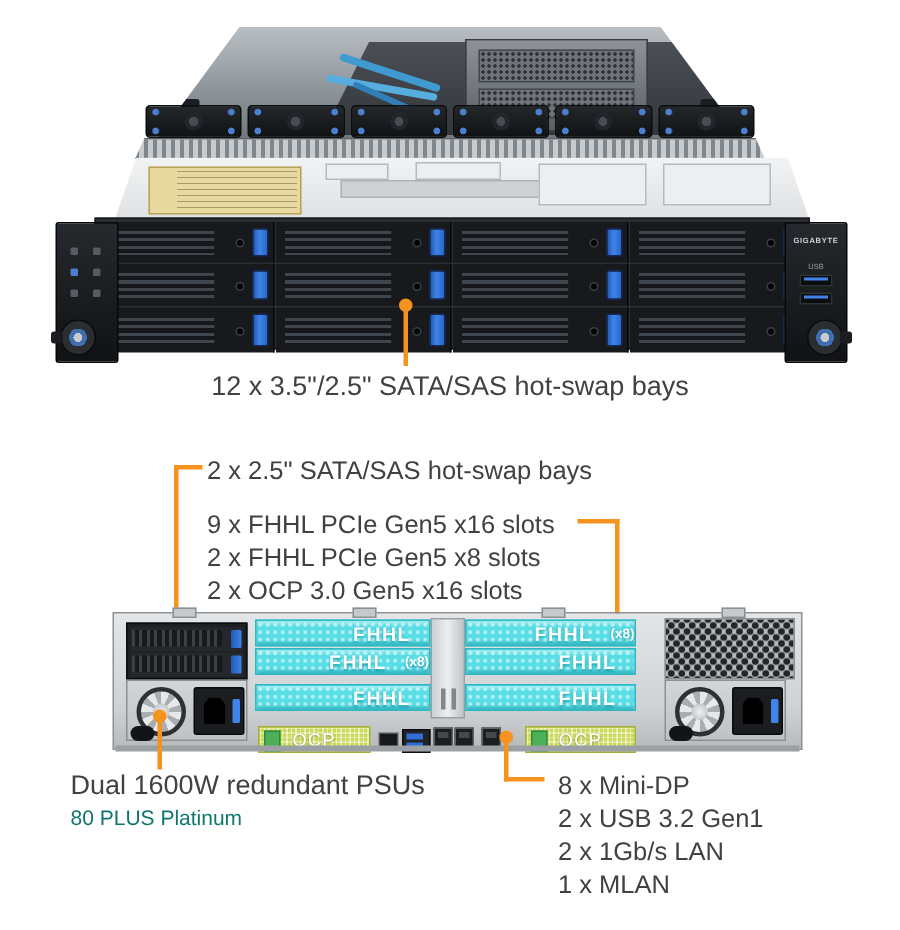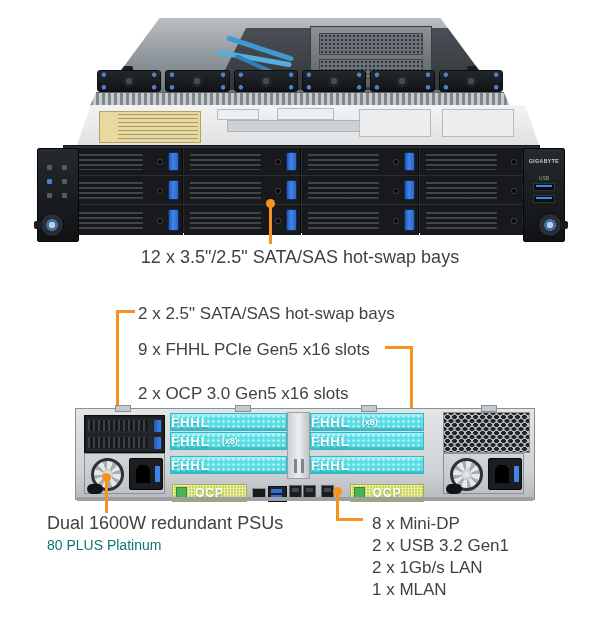--- a/index.html
+++ b/index.html
@@ -102,34 +102,34 @@
   .inlet::before{content:"";position:absolute;left:6px;top:6px;width:14px;height:18px;background:#000;
     clip-path:polygon(0 25%,25% 0,75% 0,100% 25%,100% 100%,0 100%);}
   .inlet::after{content:"";position:absolute;right:2px;top:7px;width:5px;height:16px;background:#3f84e8;border-radius:1px;}
   .slotsframe{left:90px;top:6px;width:275px;height:86px;}
   .cbracket{left:122px;top:1px;width:23px;height:67px;background:linear-gradient(90deg,#cdd0d2,#eceeef 50%,#c0c4c7);
     border:1px solid #9aa0a4;box-sizing:border-box;}
   .cbracket::after{content:"";position:absolute;left:6px;bottom:5px;width:3px;height:14px;background:#7f868c;
     box-shadow:7px 0 0 #7f868c;}
   .slot{position:absolute;height:18px;background-color:#59dee6;border:1px solid #2fb7c2;box-sizing:border-box;
     background-image:radial-gradient(circle,rgba(255,255,255,.55) 1.1px,transparent 1.5px);
-    background-size:5px 5px;display:flex;align-items:center;justify-content:flex-start;
+    background-size:5px 5px;display:flex;align-items:center;justify-content:flex-end;
     box-shadow:inset 0 2px 2px rgba(255,255,255,.45),inset 0 -2px 2px rgba(0,120,135,.35);}
   .slot .t{font-weight:bold;color:#ffffff;font-size:13px;letter-spacing:1px;
     text-shadow:0 1px 2px rgba(0,140,155,.8);line-height:1;}
   .slot .s{font-weight:bold;color:#ffffff;font-size:9px;letter-spacing:0;
     text-shadow:0 1px 2px rgba(0,140,155,.8);line-height:1;padding-left:12px;}
   .slot.colL{left:5px;width:117px;}
   .slot.colR{left:145px;width:114px;}
   .ocp{position:absolute;top:73px;height:18px;background-color:#cbd85a;border:1px solid #a3b03c;box-sizing:border-box;
     background-image:repeating-linear-gradient(90deg,rgba(255,255,255,.5) 0 1px,transparent 1px 3px),
                      repeating-linear-gradient(180deg,rgba(255,255,255,.4) 0 1px,transparent 1px 3px);
     display:flex;align-items:center;justify-content:center;}
   .ocp::before{content:"";position:absolute;left:3px;top:2px;width:9px;height:12px;background:#4cb159;border:1px solid #2f8a3d;}
-  .ocp .t{font-weight:bold;color:#ffffff;font-size:12px;letter-spacing:1px;text-shadow:0 1px 2px rgba(120,130,30,.9);}
+  .ocp .t{font-weight:normal;color:#ffffff;font-size:12px;letter-spacing:1px;text-shadow:0 1px 2px rgba(120,130,30,.9);}
   .ioarea{left:173px;top:74px;width:100px;height:17px;}
   .mdp{left:4px;top:4px;width:12px;height:10px;background:#17191c;border:1px solid #8b9094;}
   .usb2{left:20px;top:2px;width:17px;height:14px;background:#202327;border:1px solid #0d0e10;}
   .usb2::before,.usb2::after{content:"";position:absolute;left:2px;width:11px;height:4px;background:#2f6fd6;}
   .usb2::before{top:2px;} .usb2::after{top:8px;}
   .rj45{position:absolute;top:1px;width:13px;height:15px;background:#1b1e21;border:1px solid #5d6369;box-sizing:border-box;}
   .rj45::after{content:"";position:absolute;left:2px;top:2px;right:2px;height:4px;background:#43484d;}
   .honey{left:368px;top:7px;width:87px;height:41px;background-color:#b7bbbe;border:1px solid #8b9094;box-sizing:border-box;
     background-image:radial-gradient(circle,#232629 2.1px,transparent 2.5px),
                      radial-gradient(circle,#232629 2.1px,transparent 2.5px);
@@ -217,20 +217,21 @@
   <div class="odot" style="left:266px;top:199px;"></div>
   <div class="oline" style="left:269px;top:205px;width:3px;height:39px;"></div>
   <div class="abs cap" style="left:0;right:0;top:247px;text-align:center;">12 x 3.5"/2.5" SATA/SAS hot-swap bays</div>
 
   <div class="abs callout-line" style="left:138px;top:303px;">2 x 2.5" SATA/SAS hot-swap bays</div>
   <div class="oline" style="left:116px;top:310px;width:19px;height:3px;"></div>
   <div class="oline" style="left:116px;top:310px;width:3px;height:110px;"></div>
   <div class="odot" style="left:113px;top:418px;"></div>
 
   <div class="abs callout-line" style="left:138px;top:339px;">9 x FHHL PCIe Gen5 x16 slots</div>
+  <div class="abs callout-line" style="left:138px;top:361px;">2 x FHHL PCIe Gen5 x8 slots</div>
   <div class="abs callout-line" style="left:138px;top:383px;">2 x OCP 3.0 Gen5 x16 slots</div>
   <div class="oline" style="left:385px;top:346px;width:28px;height:3px;"></div>
   <div class="oline" style="left:410px;top:346px;width:3px;height:90px;"></div>
   <div class="odot" style="left:407px;top:433px;"></div>
 
   <div class="abs rear">
     <div class="abs rbody"></div>
     <div class="abs rtab" style="left:40px;"></div>
     <div class="abs rtab" style="left:160px;"></div>
     <div class="abs rtab" style="left:286px;"></div>

